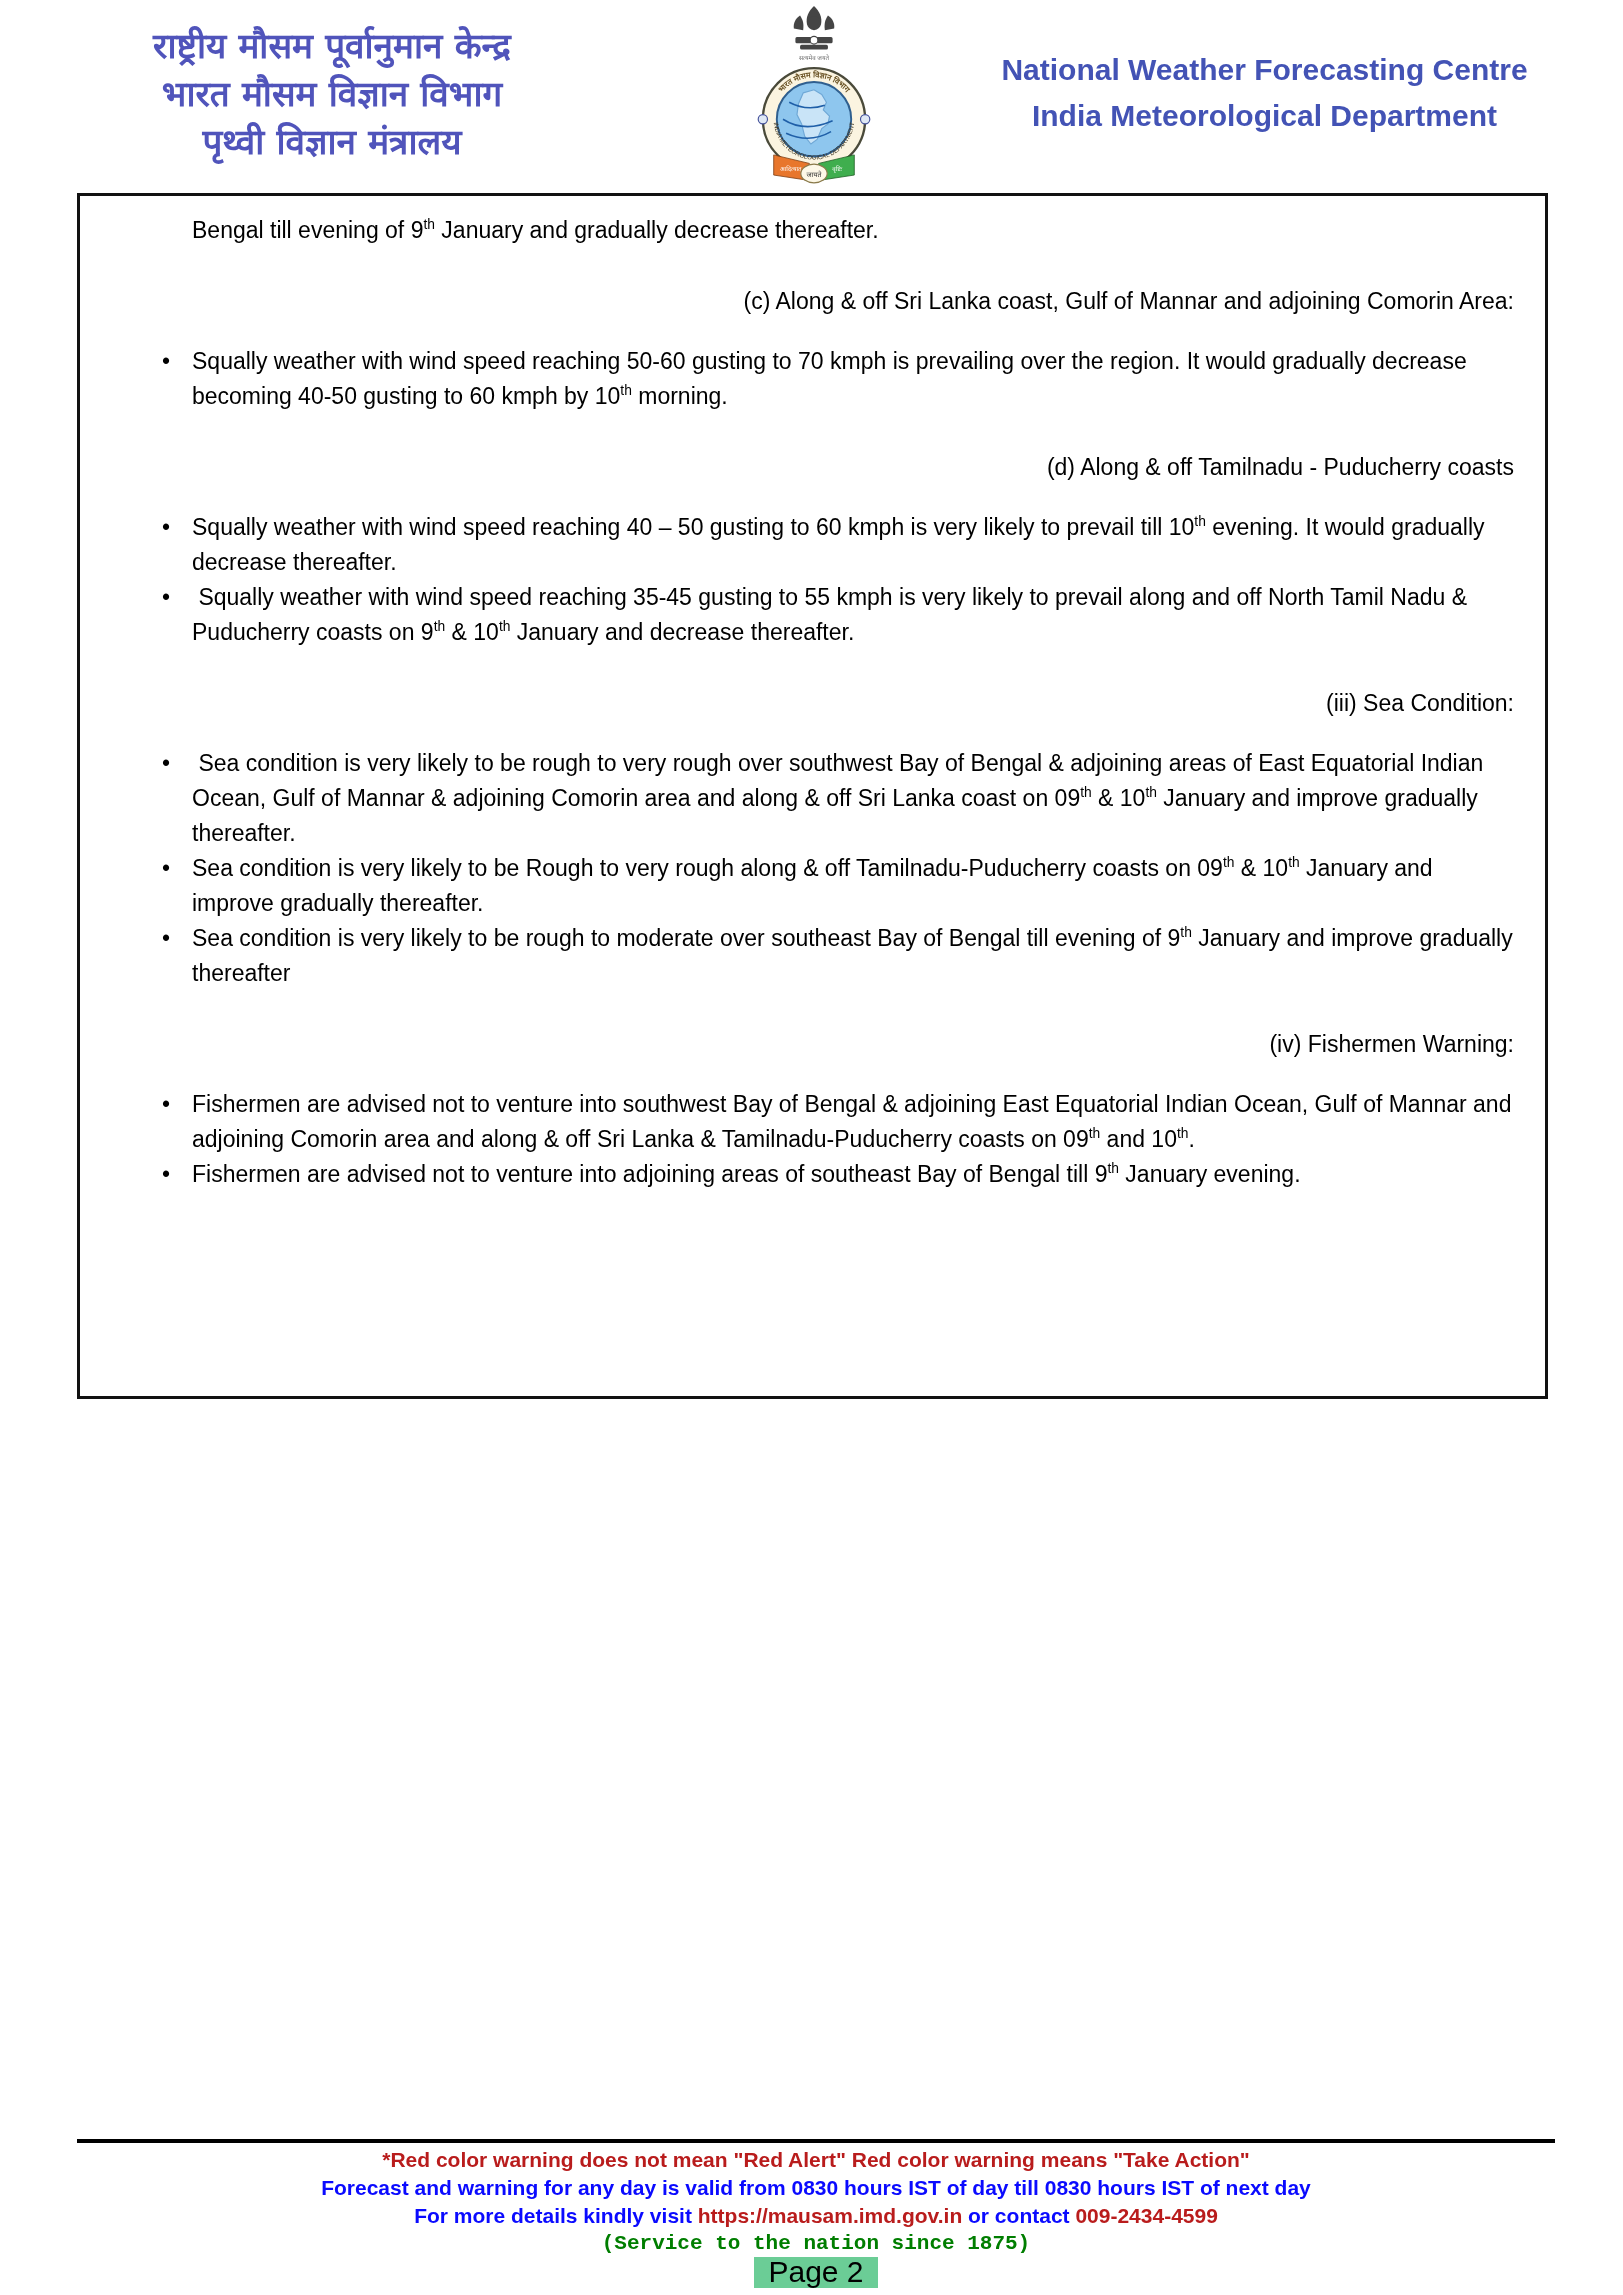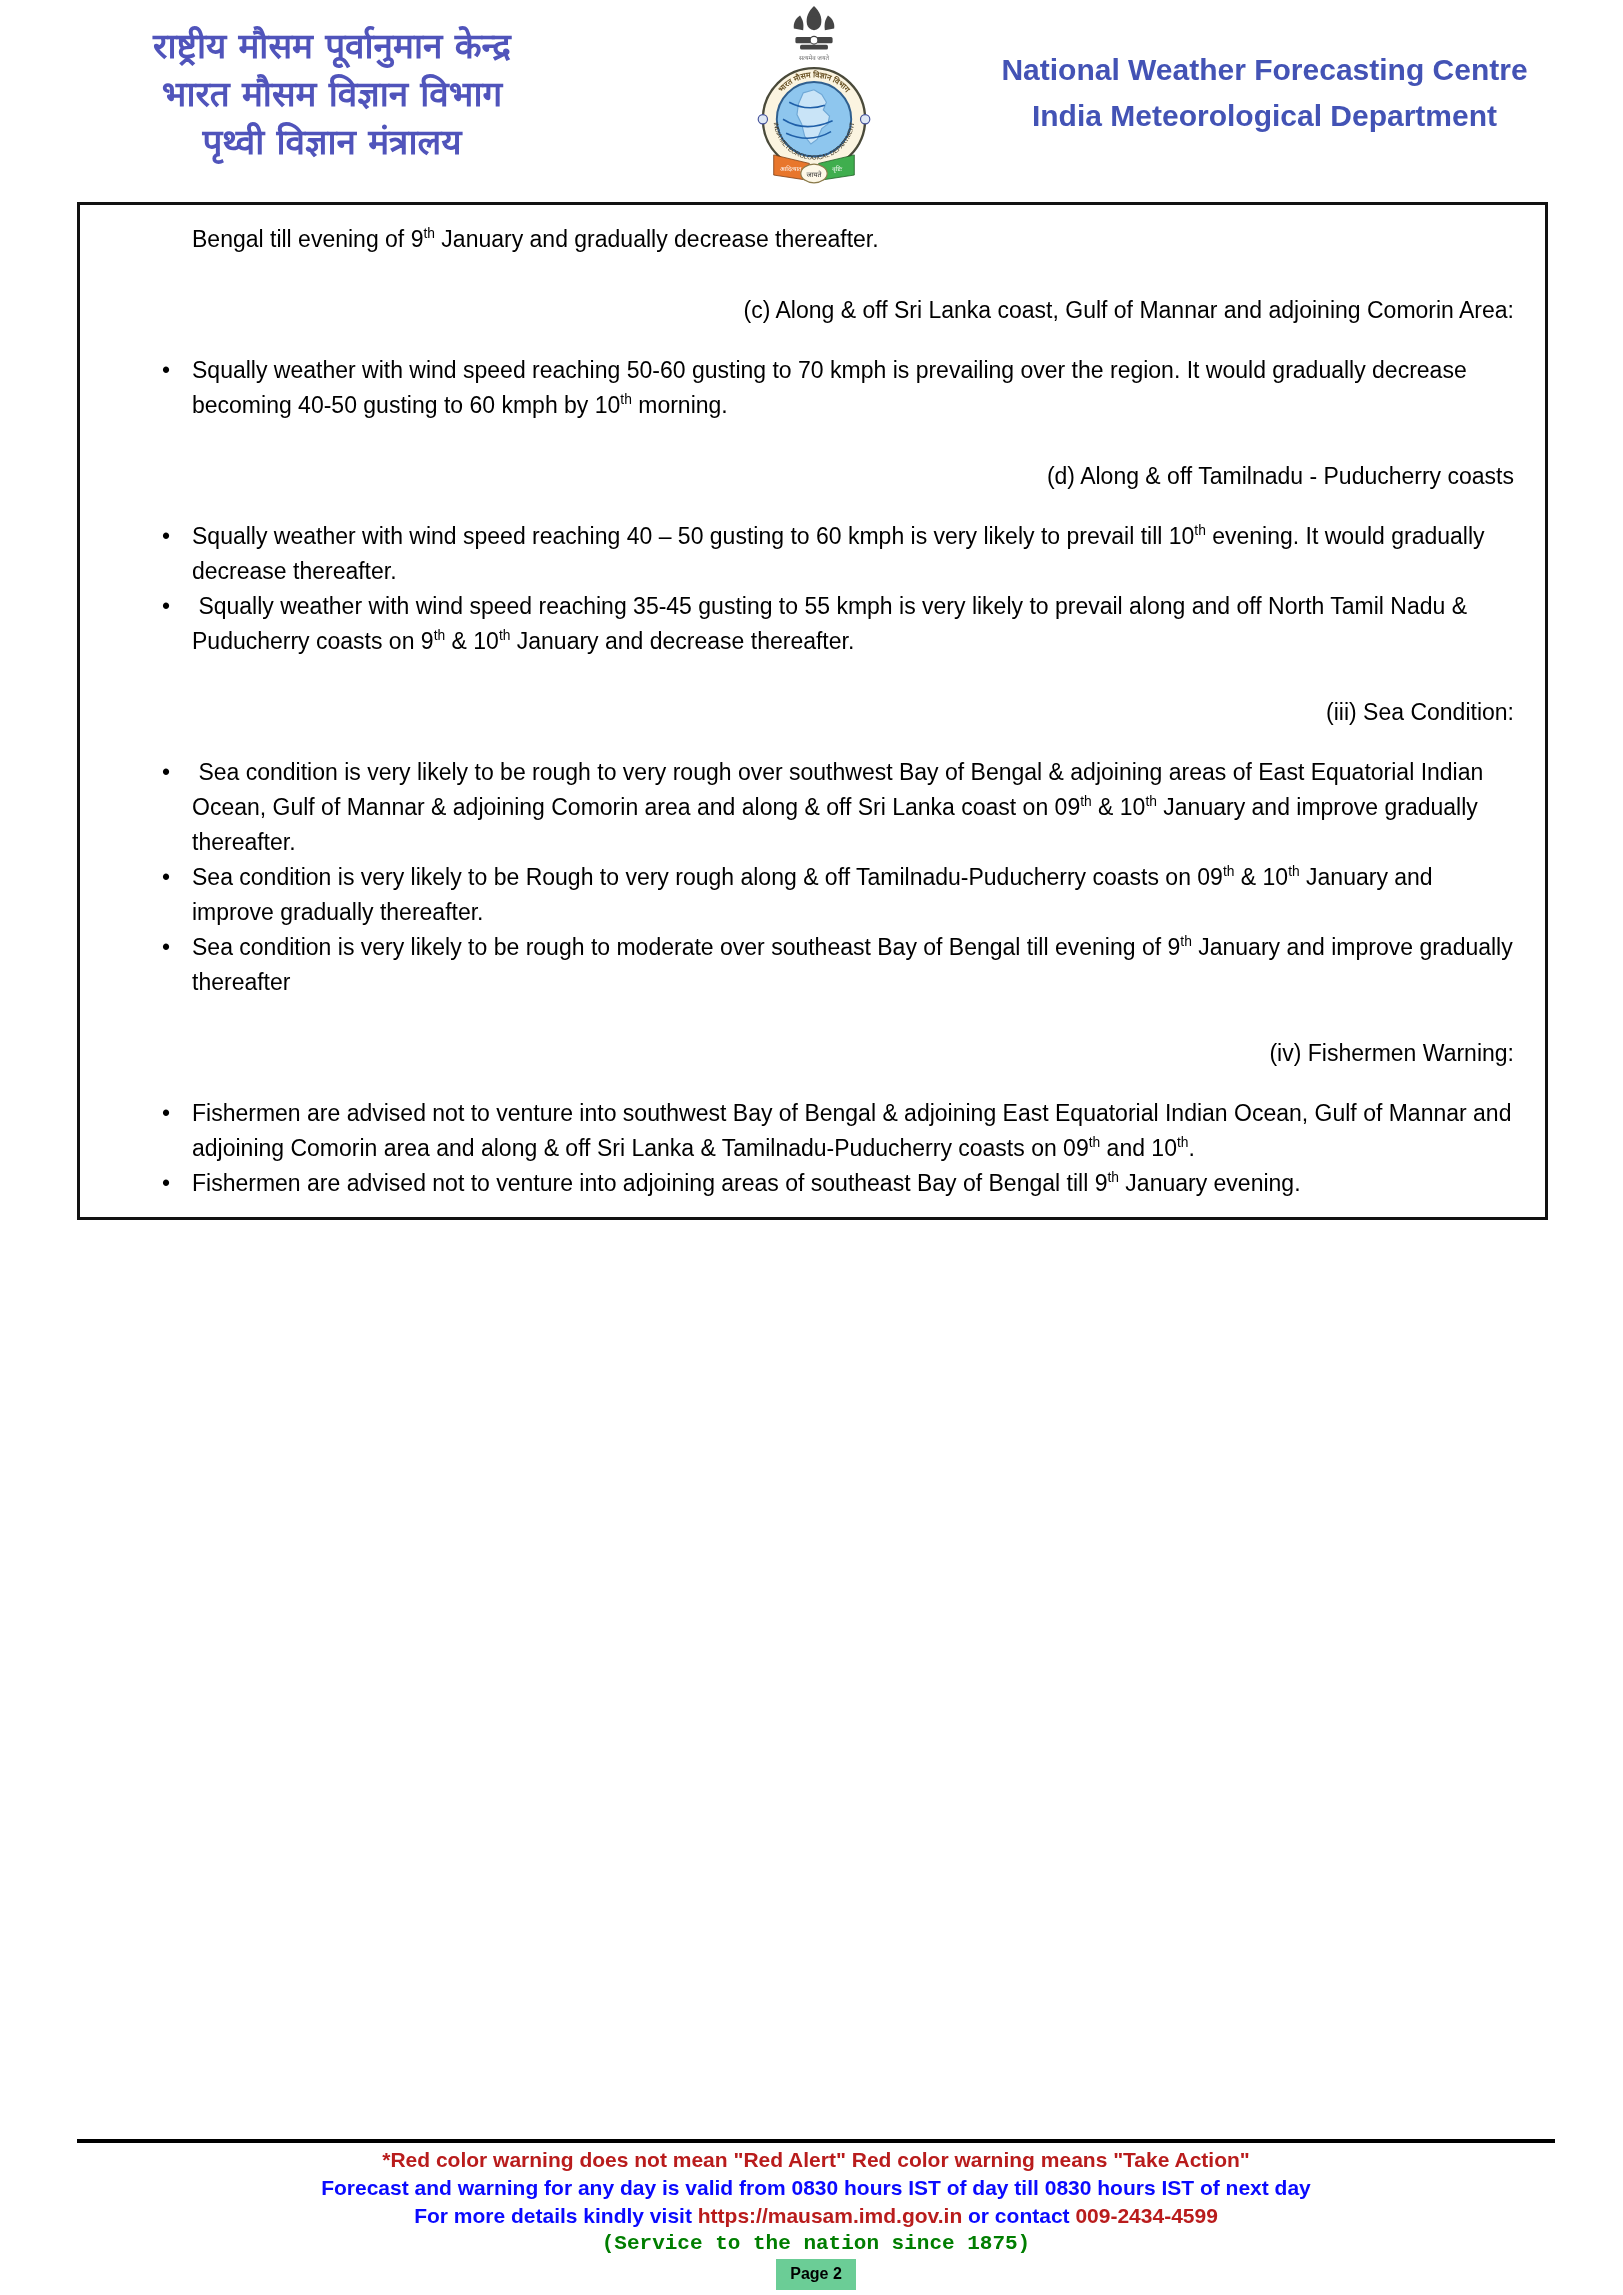--- a/index.html
+++ b/index.html
@@ -25,25 +25,25 @@
     text-align: center; font-weight: 700;
     font-size: 30px; line-height: 46px;
     color: #4353b5;
     margin-top: 8px;
   }
   .logo-wrap { position: absolute; left: 752px; top: 3.1px; width: 124px; height: 186px; }
 
   
   .warning-box {
     position: absolute; left: 77px; top: 193px;
-    width: 1471px; height: 1018px;
+    width: 1471px; height: 1206px;
     border: 3.1px solid #111;
     box-sizing: border-box;
     overflow: hidden;
-    font-size: 23px; line-height: 35px; margin-top: 9px;
+    font-size: 23px; line-height: 35px;
   }
   .continuation { margin: 17px 31px 0 112px; white-space: pre-wrap; }
   .section-heading { font-weight: 400; margin: 36px 31px 0 0; text-align: right; }
   .indent-lg { margin-left: 21.6px; }
   .indent-sm { margin-left: 9.3px; }
   ul.bullets { list-style: none; margin: 25px 31px 0 0; padding: 0; }
   ul.bullets li { position: relative; padding-left: 112px; }
   ul.bullets li::before {
     content: "\2022";
     position: absolute; left: 82px; top: 0;
@@ -60,21 +60,21 @@
     position: absolute; left: 77px; top: 2146px; width: 1478px;
     text-align: center; font-weight: 700;
     font-size: 21px; line-height: 28px;
   }
   .f-red, .c-red { color: #b91c1c; }
   .f-blue, .c-blue { color: #0a0aff; }
   .f-green { color: #007e00; font-family: Liberation Mono, monospace; }
   .page-badge {
     display: inline-block; margin-top: -1.5px;
     background: #6bcd96; color: #000;
-    font-size: 16px; font-weight: 700;
+    font-size: 30px; font-weight: 400;
     padding: 1.5px 14px; line-height: 28px;
   }
 </style>
 </head>
 <body>
 
 <div class="page">
 
   <div class="hindi-title">
     <div>राष्ट्रीय मौसम पूर्वानुमान केन्द्र</div>

